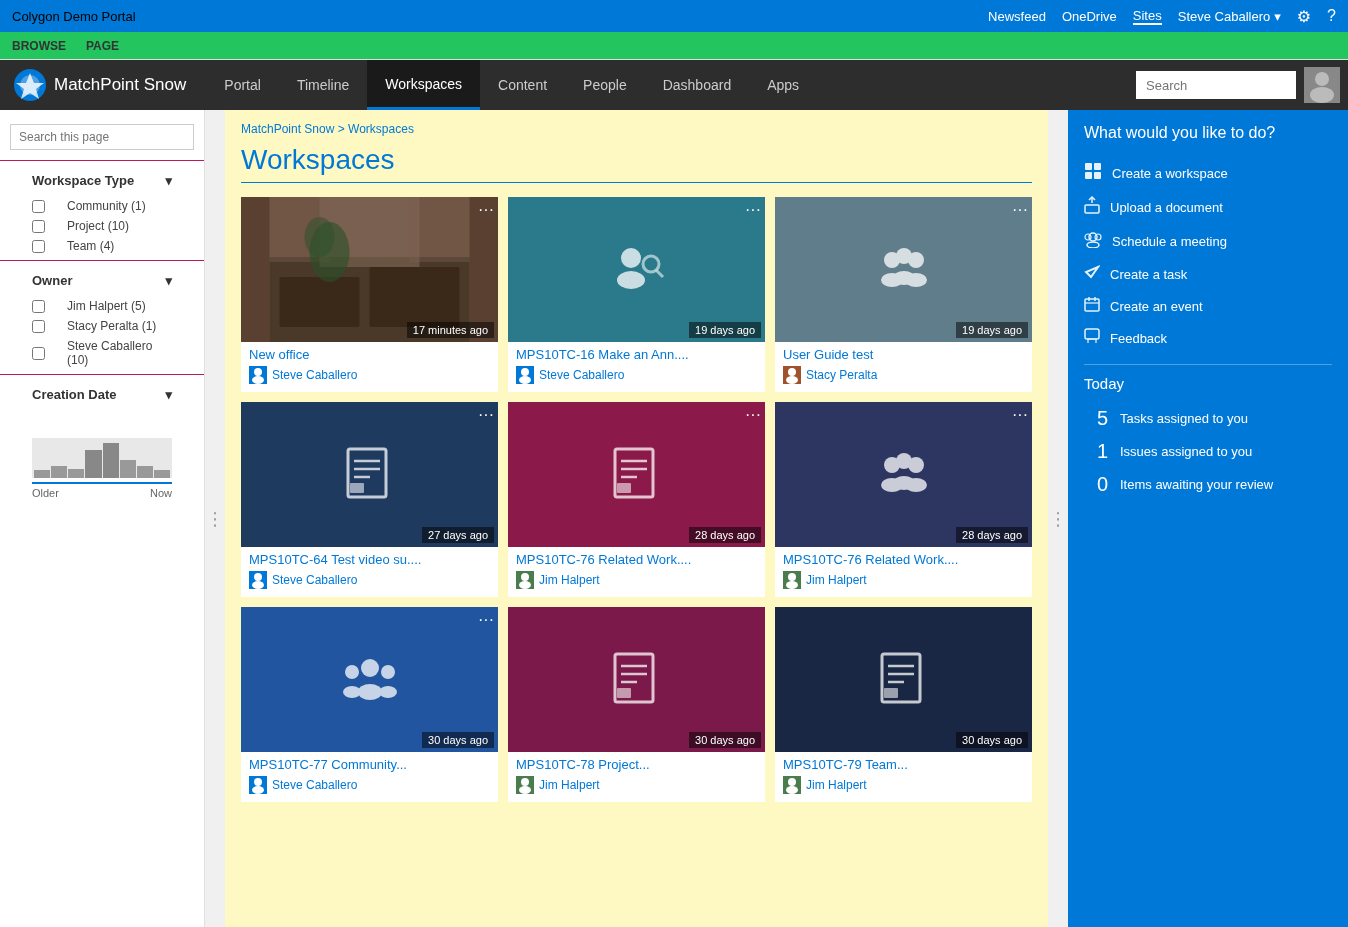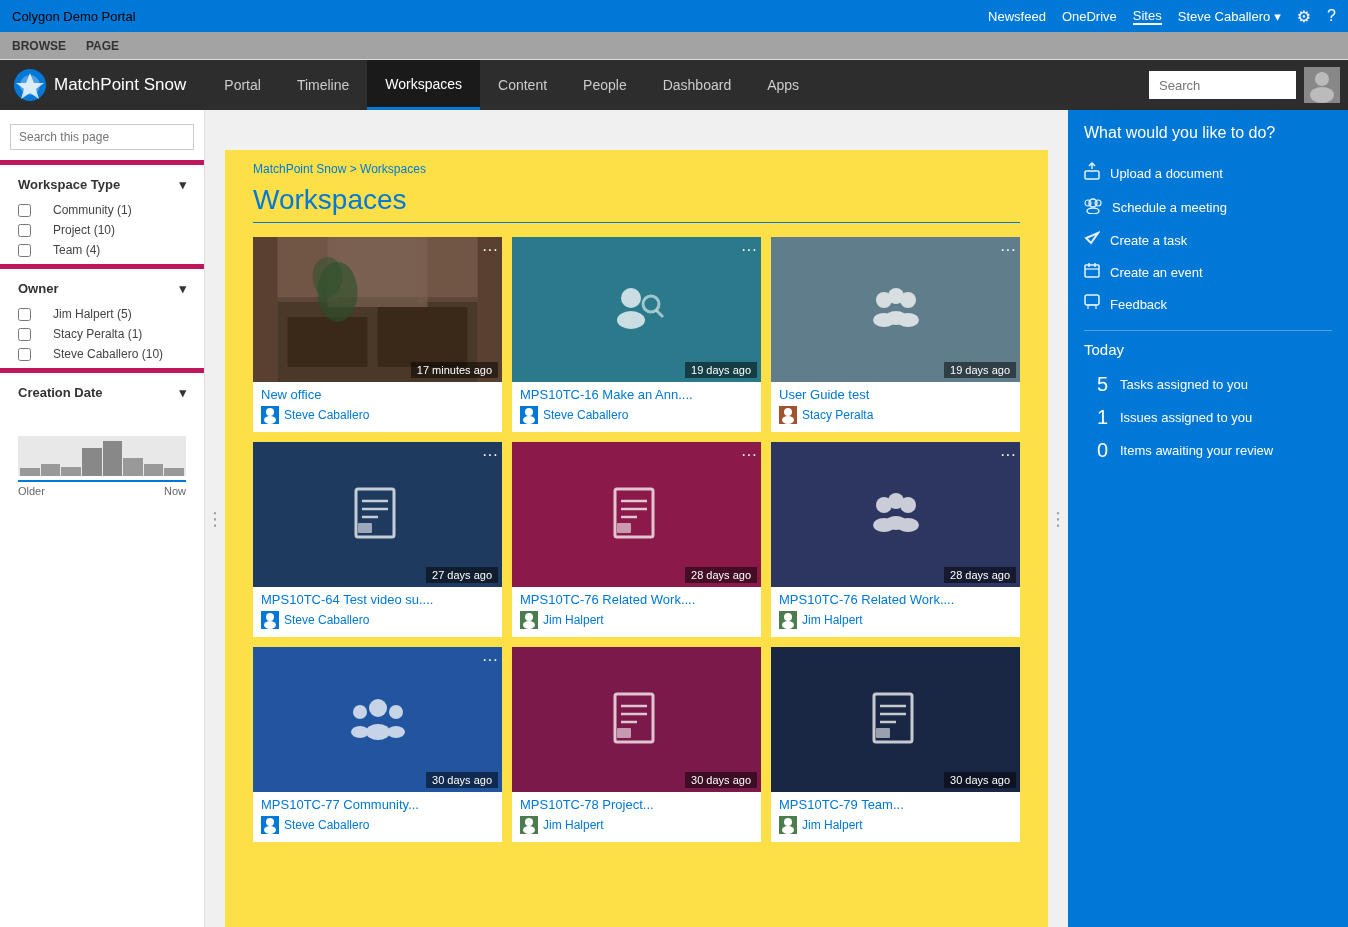--- a/index.html
+++ b/index.html
@@ -14,21 +14,21 @@
       padding: 0 12px;
       justify-content: space-between;
     }
     #topbar-right { display: flex; align-items: center; gap: 16px; color: white; font-size: 13px; }
     #topbar-right span { cursor: pointer; }
     .topbar-user { display: flex; align-items: center; gap: 4px; }
     .topbar-icon { font-size: 16px; cursor: pointer; }
 
     
     #ribbon {
-      background: #a3a3a3;
+      background: #22c55e;
       height: 28px;
       display: flex;
       align-items: center;
       padding: 0 12px;
       gap: 20px;
       border-bottom: 1px solid #ddd;
     }
     #ribbon span { font-size: 12px; color: #333; cursor: pointer; font-weight: 600; text-transform: uppercase; }
 
     
@@ -51,21 +51,21 @@
       align-items: center;
       cursor: pointer;
       font-size: 14px;
     }
     .nav-item.active { color: white; border-bottom: 3px solid #0078d7; background: #1a1a1a; }
     .nav-search { margin-left: auto; margin-right: 8px; }
     .nav-search input {
       background: white;
       border: none;
       padding: 5px 10px;
-      width: 147px;
+      width: 160px;
       font-size: 13px;
     }
     .nav-avatar { width: 36px; height: 36px; background: #888; overflow: hidden; margin-right: 8px; }
 
     
     #main-layout { display: flex; height: calc(927px - 110px); }
 
     
     #sidebar {
       width: 205px;
@@ -84,21 +84,21 @@
     .search-box {
       margin: 4px 10px 10px;
     }
     .search-box input {
       width: 100%;
       border: 1px solid #ccc;
       padding: 5px 8px;
       font-size: 12px;
       color: #666;
     }
-    .filter-section { padding: 4px 4px; border-top: 5px solid #be185d; }
+    .filter-section { padding: 4px 18px; border-top: 1px solid #be185d; }
     .filter-section-header {
       display: flex;
       align-items: center;
       justify-content: space-between;
       padding: 8px 14px;
       cursor: pointer;
       font-size: 13px;
       font-weight: 600;
       color: #333;
     }
@@ -111,21 +111,21 @@
       color: #444;
     }
     .filter-item input[type=checkbox] { cursor: pointer; }
 
     
     .chart-area { padding: 8px 14px; position: relative; }
     .chart-container { position: relative; height: 60px; margin-bottom: 4px; }
     .chart-labels { display: flex; justify-content: space-between; font-size: 11px; color: #666; margin-top: 2px; }
 
     
-    #content { flex: 1; overflow-y: auto; padding: 12px 28px; background: #fde047; margin-top: 40px; }
+    #content { flex: 1; overflow-y: auto; padding: 12px 16px; background: #fef9c3; }
     .breadcrumb { font-size: 12px; color: #0078d7; margin-bottom: 8px; }
     .breadcrumb a { color: #0078d7; text-decoration: none; cursor: pointer; }
     .page-title { font-size: 28px; font-weight: 300; color: #0078d7; border-bottom: 1px solid #0078d7; padding-bottom: 6px; margin-bottom: 14px; }
 
     
     .tabs { display: flex; gap: 16px; margin-bottom: 16px; }
     .tab { font-size: 13px; color: #0078d7; cursor: pointer; padding: 2px 0; }
     .tab.active { color: #333; font-weight: 600; border-bottom: 2px solid #333; }
 
     
@@ -601,20 +601,31 @@
     </div>
   </div>
 
   <div class="middle-dots">⋮</div>
 
   <div id="right-panel">
     <div class="panel-title">What would you like to do?</div>
 
     <div class="panel-action">
       <span class="panel-action-icon">
+        <svg width="18" height="18" viewBox="0 0 18 18" fill="white">
+          <rect x="1" y="1" width="7" height="7" rx="1"></rect>
+          <rect x="10" y="1" width="7" height="7" rx="1"></rect>
+          <rect x="1" y="10" width="7" height="7" rx="1"></rect>
+          <rect x="10" y="10" width="7" height="7" rx="1"></rect>
+        </svg>
+      </span>
+      <span class="panel-action-text">Create a workspace</span>
+    </div>
+    <div class="panel-action">
+      <span class="panel-action-icon">
         <svg width="16" height="18" viewBox="0 0 16 18" fill="white">
           <rect x="1" y="9" width="14" height="8" rx="1" fill="none" stroke="white" stroke-width="1.5"></rect>
           <line x1="8" y1="7" x2="8" y2="1" stroke="white" stroke-width="1.5"></line>
           <polyline points="5,4 8,1 11,4" fill="none" stroke="white" stroke-width="1.5"></polyline>
         </svg>
       </span>
       <span class="panel-action-text">Upload a document</span>
     </div>
     <div class="panel-action">
       <span class="panel-action-icon">

